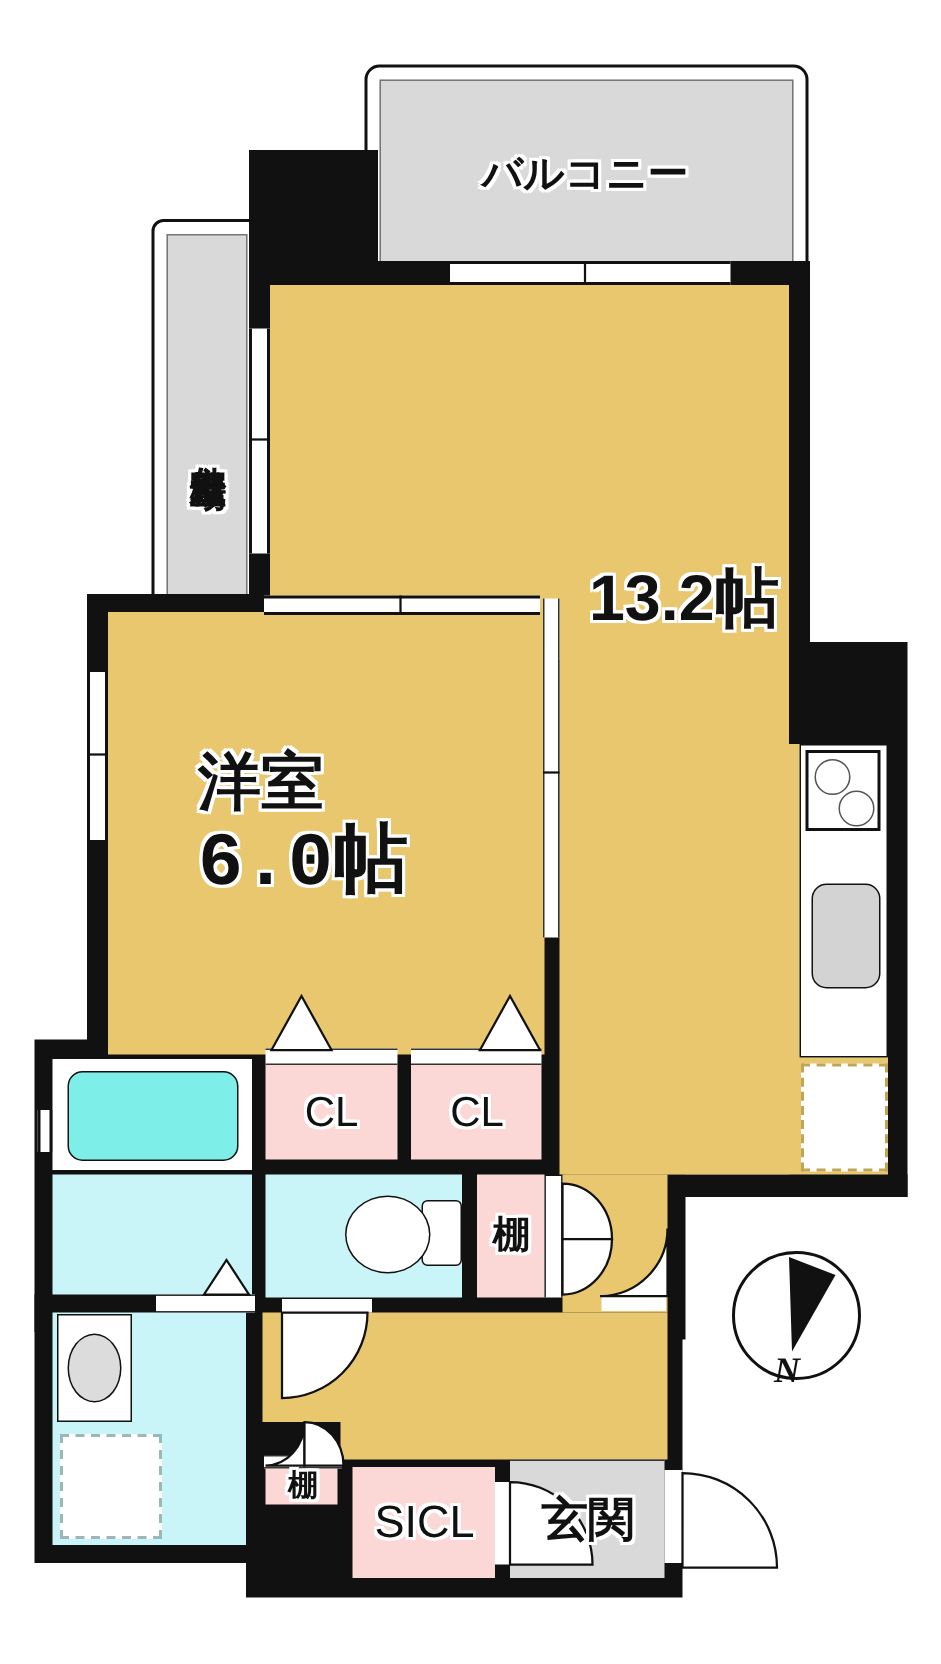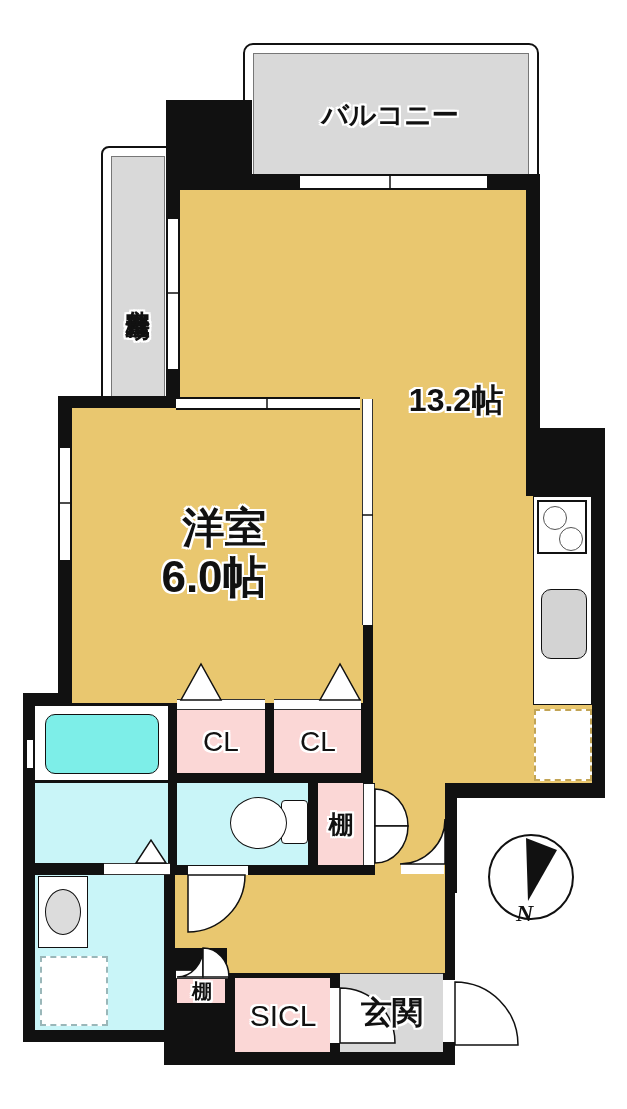--- a/index.html
+++ b/index.html
@@ -1,20 +1,20 @@
 <!DOCTYPE html>
 <html style="--wall: #111111; --tan: #e9c76f; --pink: #fbd7d6; --cyan_light: #c9f5f8; --cyan_tub: #7deee8; --gray_area: #d9d9d9; --gray_fixture: #d3d3d3;"><head>
 <meta charset="utf-8">
 <style>
   html,body{margin:0;padding:0;background:#fff;}
   #plan{position:relative;width:627px;height:1109px;background:#fff;overflow:hidden;
         font-family:"Liberation Sans","DejaVu Sans",sans-serif;}
   .abs{position:absolute;}
   .wall{position:absolute;background:var(--wall);}
-  .lbl{position:absolute;color:#111;font-weight:600;white-space:nowrap;line-height:1.15;text-align:right;
+  .lbl{position:absolute;color:#111;font-weight:600;white-space:nowrap;line-height:1.15;text-align:left;
        text-shadow:-2px -2px 0 #fff,2px -2px 0 #fff,-2px 2px 0 #fff,2px 2px 0 #fff,0 -2px 0 #fff,0 2px 0 #fff,-2px 0 0 #fff,2px 0 0 #fff;}
   .ctr{transform:translate(-50%,-50%);}
   .tan{background:var(--tan);}
   .pink{background:var(--pink);}
   .cyan{background:var(--cyan_light);}
   .grayarea{background:var(--gray_area);}
   .white{background:#fff;}
   .winH{position:absolute;background:#fff;border-top:2px solid #111;border-bottom:2px solid #111;box-sizing:border-box;}
   .winV{position:absolute;background:#fff;border-left:2px solid #111;border-right:2px solid #111;box-sizing:border-box;}
   .doorH{position:absolute;background:#fff;border-top:1.5px solid #333;border-bottom:1.5px solid #333;box-sizing:border-box;}
@@ -132,26 +132,26 @@
     <text x="516" y="921" font-family="Liberation Serif, DejaVu Serif, serif" font-size="24" font-weight="bold" font-style="italic" fill="#111">N</text>
   </svg>
 
   <div class="lbl ctr" style="left:390px;top:116px;font-size:27px;">バルコニー</div>
 
   <div class="lbl" style="left:112px;top:160px;width:52px;height:270px;display:flex;align-items:center;justify-content:center;writing-mode:vertical-rl;font-size:24px;letter-spacing:2px;">
     <span>室外機置場</span>
   </div>
 
   <div class="lbl ctr" style="left:456px;top:400px;font-size:40px;">
-    <div style="font-size:32px;">13.2帖</div>
+    <div style="font-size:43px;">13.2帖</div>
   </div>
 
-  <div class="lbl ctr" style="left:214px;top:553px;font-size:42px;">
+  <div class="lbl ctr" style="left:202px;top:553px;font-size:42px;font-family:Liberation Mono, monospace;">
     <div>洋室</div>
-    <div style="font-size:44px;">6.0帖</div>
+    <div style="font-size:50px;">6.0帖</div>
   </div>
 
   <div class="lbl ctr" style="left:221px;top:742px;font-size:28px;font-weight:500;">CL</div>
   <div class="lbl ctr" style="left:318px;top:742px;font-size:28px;font-weight:500;">CL</div>
 
   <div class="lbl ctr" style="left:341px;top:824px;font-size:25px;">棚</div>
   <div class="lbl ctr" style="left:202px;top:991px;font-size:20px;">棚</div>
 
   <div class="lbl ctr" style="left:283px;top:1016px;font-size:30px;font-weight:500;">SICL</div>
   <div class="lbl ctr" style="left:392px;top:1013px;font-size:31px;">玄関</div>

